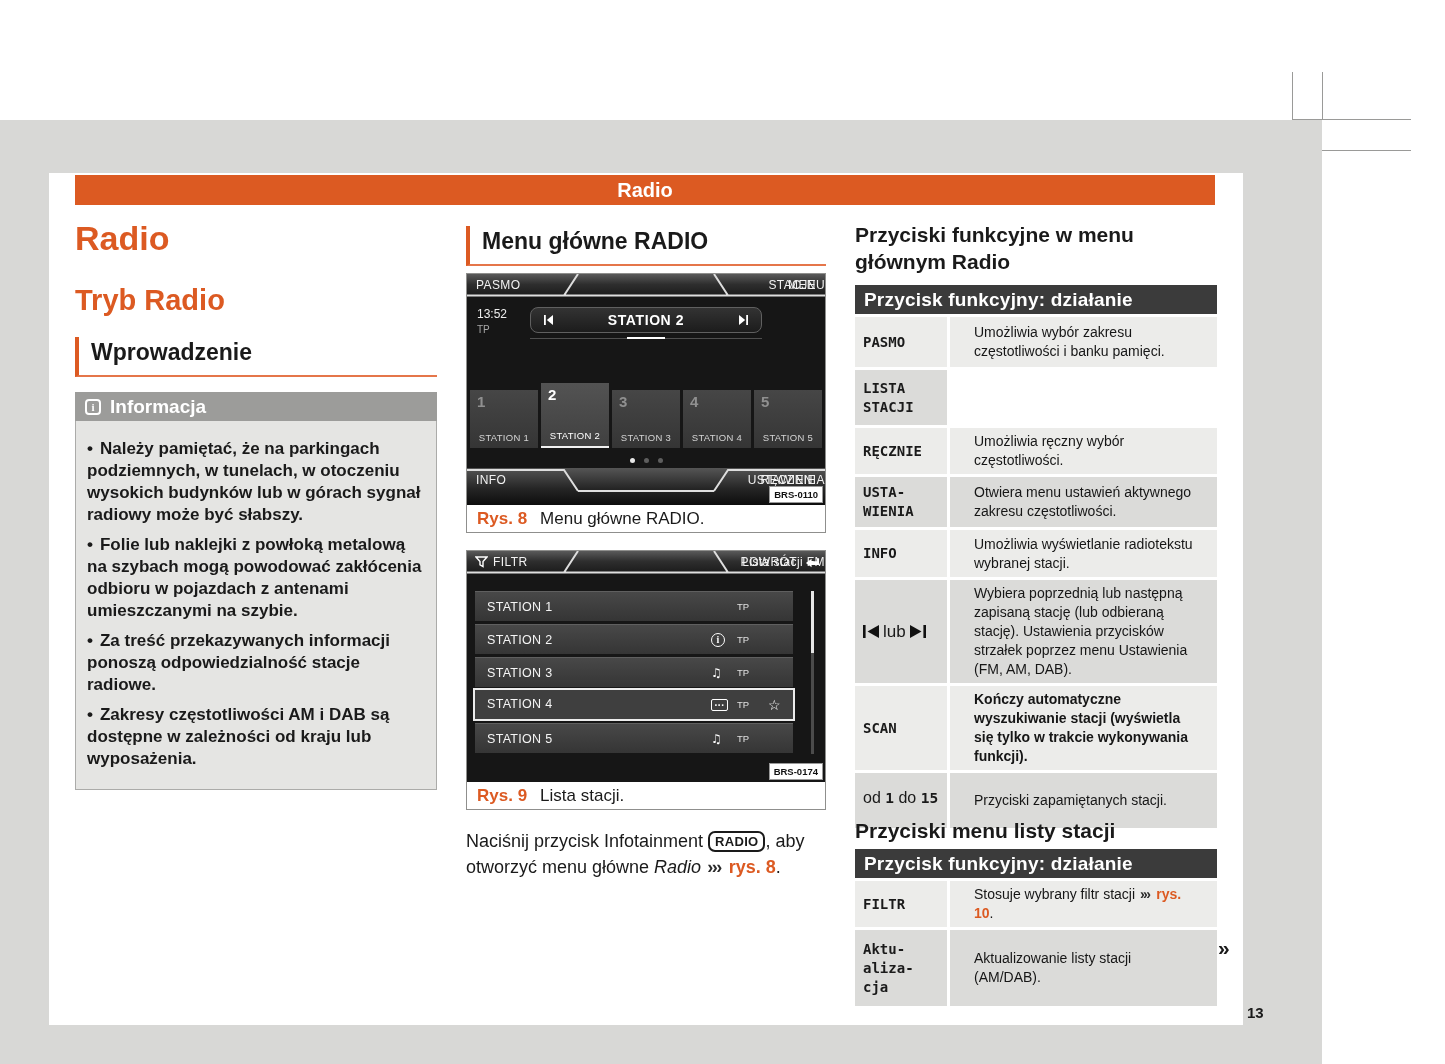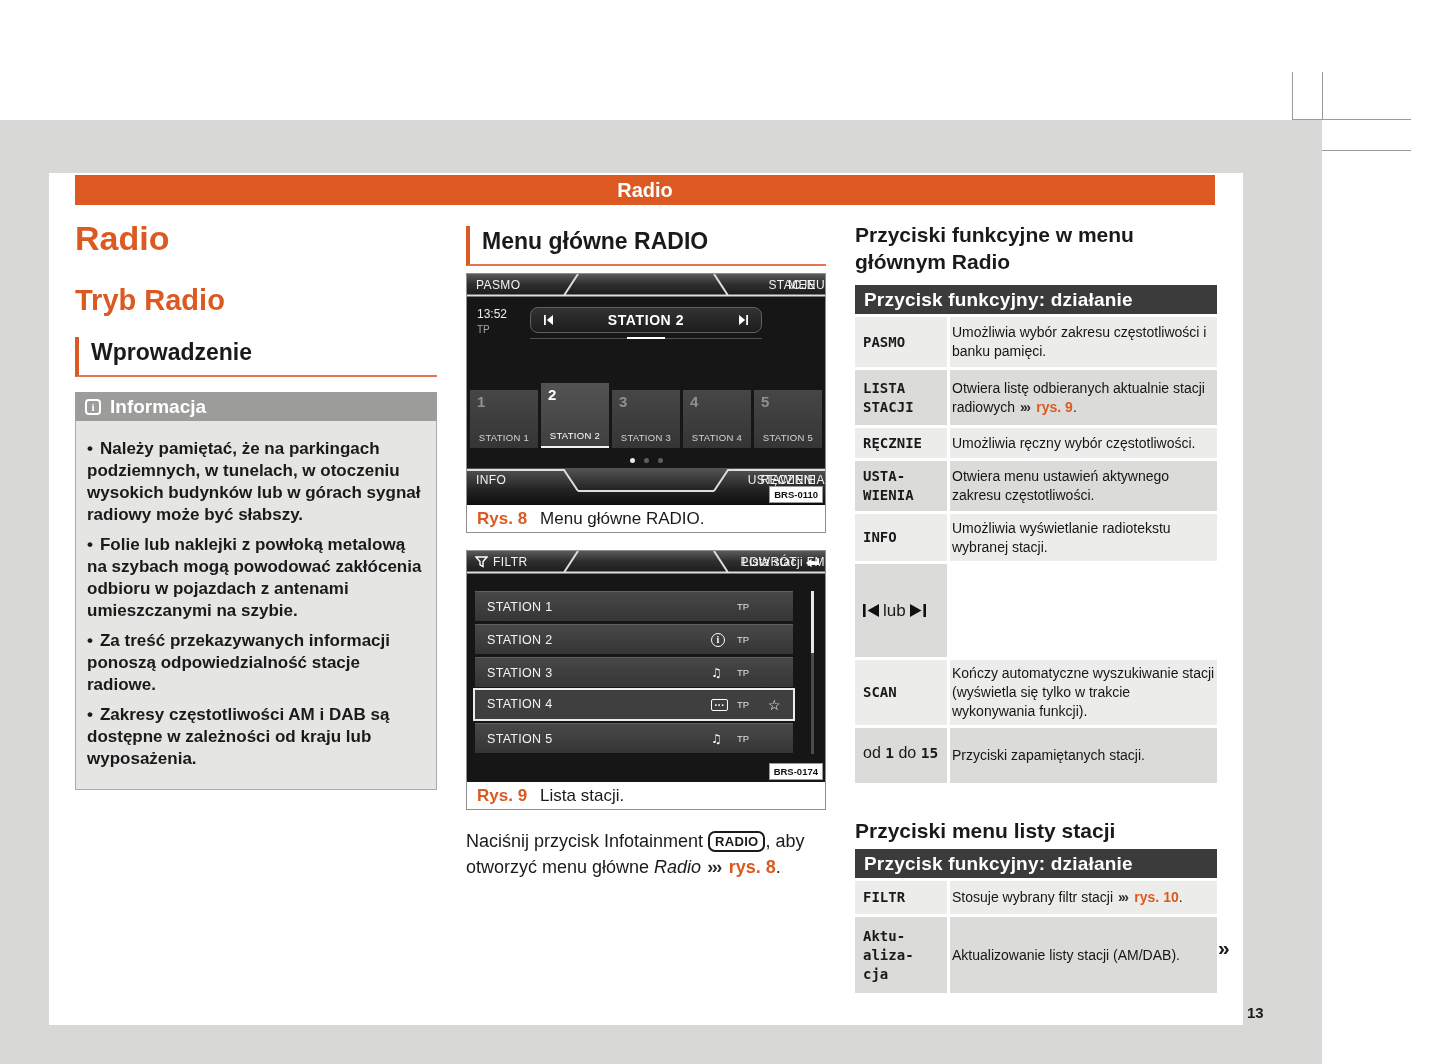--- a/index.html
+++ b/index.html
@@ -126,26 +126,26 @@
   #table-main { left:806px; top:112px; }
   #table-list { left:806px; top:676px; }
   .thead { background:#3B3B3B; color:#fff; font-weight:bold; font-size:19px;
     height:29px; line-height:29px; padding:0 9px; letter-spacing:.2px; }
   .trow { display:flex; gap:3px; margin-top:3px; }
   .trow > div { background:#DBDBD9; }
   .trow:nth-child(even) > div { background:#ECECEA; }
   .tkey { width:92px; flex:none; display:flex; align-items:center; padding:4px 4px 4px 8px;
     font-family:"DejaVu Sans Mono", monospace; font-weight:bold; font-size:14px;
     line-height:19px; white-space:pre-line; }
-  .tact { flex:1; display:flex; align-items:center; padding:4px 2px; font-size:14px;
+  .tact { flex:1; display:flex; align-items:center; padding:4px 24px; font-size:14px;
     line-height:19px; color:#161616; }
   .r0 .tact,.r0 .tkey{min-height:50px;} .r1 .tact,.r1 .tkey{min-height:55px;}
   .r2 .tact,.r2 .tkey{min-height:30px;} .r3 .tact,.r3 .tkey{min-height:50px;}
   .r4 .tact,.r4 .tkey{min-height:47px;} .r5 .tact,.r5 .tkey{min-height:93px;}
-  .r6 .tact,.r6 .tkey{min-height:59px;} .r7 .tact,.r7 .tkey{min-height:55px;}
+  .r6 .tact,.r6 .tkey{min-height:59px;font-weight:bold;} .r7 .tact,.r7 .tkey{min-height:55px;}
   .rf .tact,.rf .tkey{min-height:33px;} .ra .tact,.ra .tkey{min-height:76px;}
   .key-icons { gap:4px; font-family:"Liberation Sans", sans-serif; font-weight:normal;
     font-size:17px; }
   .key-mixed { display:block; font-family:"Liberation Sans", sans-serif; font-weight:normal;
     font-size:16px; line-height:21px; padding-top:14px; }
   .key-mixed b { font-family:"DejaVu Sans Mono", monospace; font-size:14.5px; }
 </style>
 </head>
 <body>
 
@@ -320,23 +320,20 @@
     <div class="thead">Przycisk funkcyjny: działanie</div>
     <div class="trow r0">
       <div class="tkey">PASMO</div>
       <div class="tact">
           <div><span>Umożliwia wybór zakresu częstotliwości i banku pamięci.</span></div>
         </div>
     </div>
     <div class="trow r1">
       <div class="tkey">LISTA
 STACJI</div>
-      <div class="tact">
-          <div><span>Otwiera listę odbieranych aktualnie stacji radiowych </span><span class="arr">›››</span> <span class="ref">rys. 9</span><span>.</span></div>
-        </div>
     </div>
     <div class="trow r2">
       <div class="tkey">RĘCZNIE</div>
       <div class="tact">
           <div><span>Umożliwia ręczny wybór częstotliwości.</span></div>
         </div>
     </div>
     <div class="trow r3">
       <div class="tkey">USTA-
 WIENIA</div>
@@ -355,20 +352,23 @@
         <svg width="16" height="13" viewBox="0 0 16 13">
           <rect x="0" y="0" width="2.6" height="13" fill="#111"></rect>
             <path d="M16,0 L4.5,6.5 L16,13 Z" fill="#111"></path>
         </svg>
         <span>lub</span>
         <svg width="16" height="13" viewBox="0 0 16 13">
           <path d="M0,0 L11.5,6.5 L0,13 Z" fill="#111"></path>
             <rect x="13.4" y="0" width="2.6" height="13" fill="#111"></rect>
         </svg>
       </div>
+      <div class="tact">
+          <div><span>Wybiera poprzednią lub następną zapisaną stację (lub odbieraną stację). Ustawienia przycisków strzałek poprzez menu Ustawienia (FM, AM, DAB).</span></div>
+        </div>
     </div>
     <div class="trow r6">
       <div class="tkey">SCAN</div>
       <div class="tact">
           <div><span>Kończy automatyczne wyszukiwanie stacji (wyświetla się tylko w trakcie wykonywania funkcji).</span></div>
         </div>
     </div>
     <div class="trow r7">
       <div class="tkey key-mixed"><span>od </span><b>1</b><span> do </span><b>15</b></div>
       <div class="tact">

